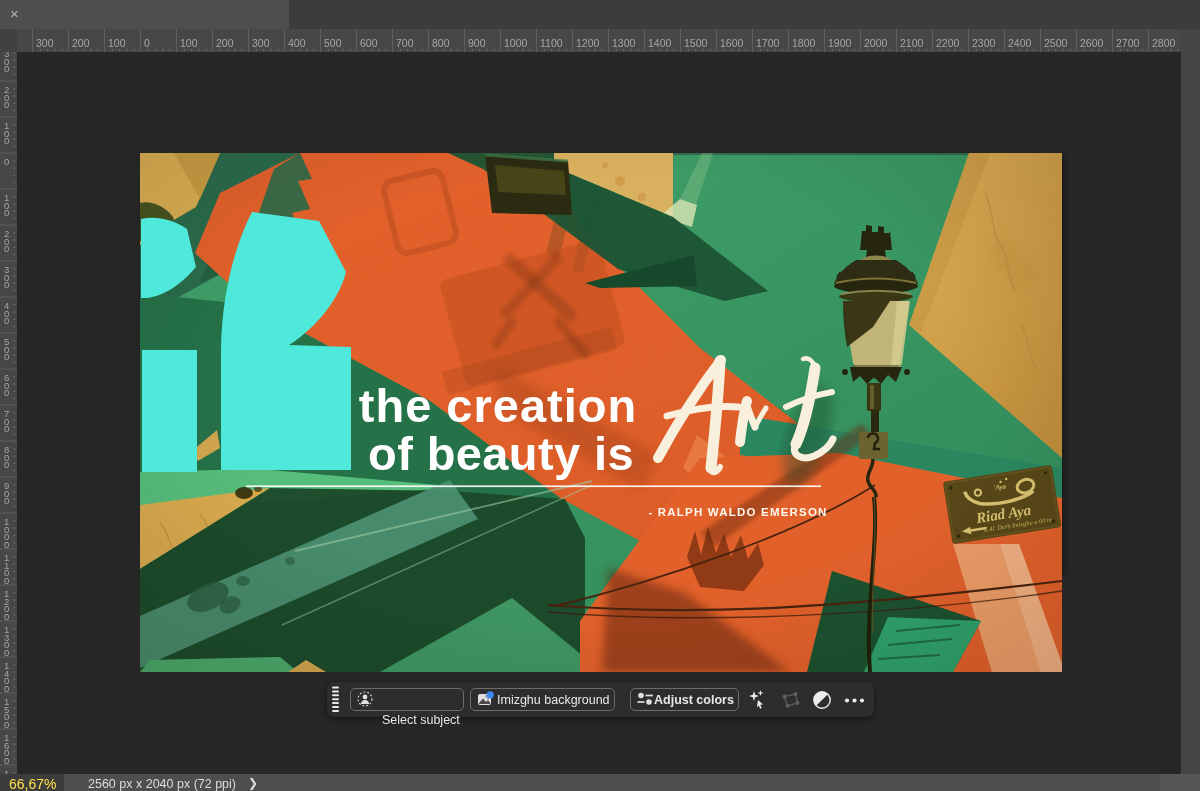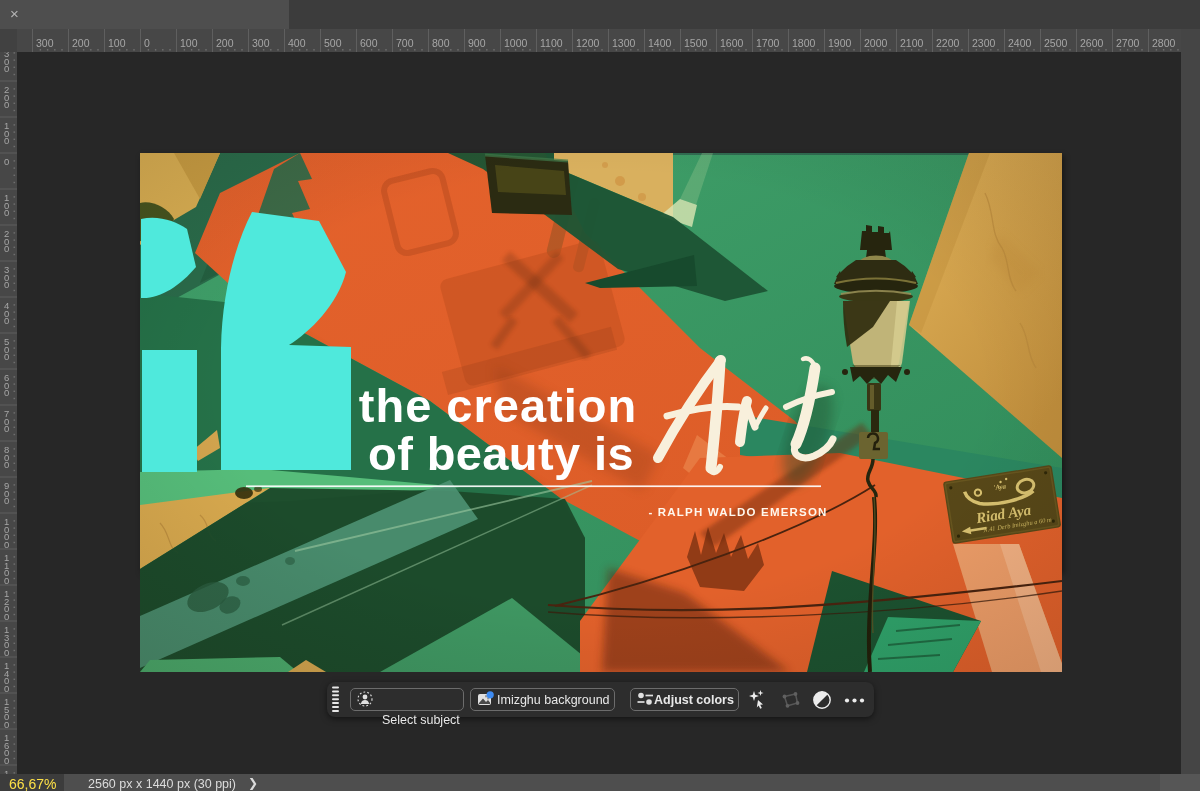--- a/index.html
+++ b/index.html
@@ -622,14 +622,14 @@
 <svg class="abs" style="left:842px;top:697px;" width="26" height="8">
 <circle cx="5" cy="3.5" r="2.1" fill="#ececec"></circle>
       <circle cx="12.5" cy="3.5" r="2.1" fill="#ececec"></circle>
       <circle cx="20" cy="3.5" r="2.1" fill="#ececec"></circle>
 </svg>
 
 <div class="abs" style="left:0;top:774px;width:1200px;height:17px;background:#4e4e4e;"></div>
 <div class="abs" style="left:0;top:774px;width:64px;height:17px;background:#3c3c3c;"></div>
 <div class="abs" style="left:1160px;top:774px;width:40px;height:17px;background:#565656;"></div>
 <div class="abs" style="left:9px;top:776px;color:#fde047;font-size:14px;">66,67%</div>
-<div class="abs" style="left:88px;top:777px;color:#dcdcdc;font-size:12.5px;">2560 px x 1440 px (30 ppi)</div>
+<div class="abs" style="left:88px;top:777px;color:#dcdcdc;font-size:12.5px;">2560 px x 2040 px (72 ppi)</div>
 <div class="abs" style="left:248px;top:776px;color:#dcdcdc;font-size:12px;">❯</div>
 </div>
 </body></html>

